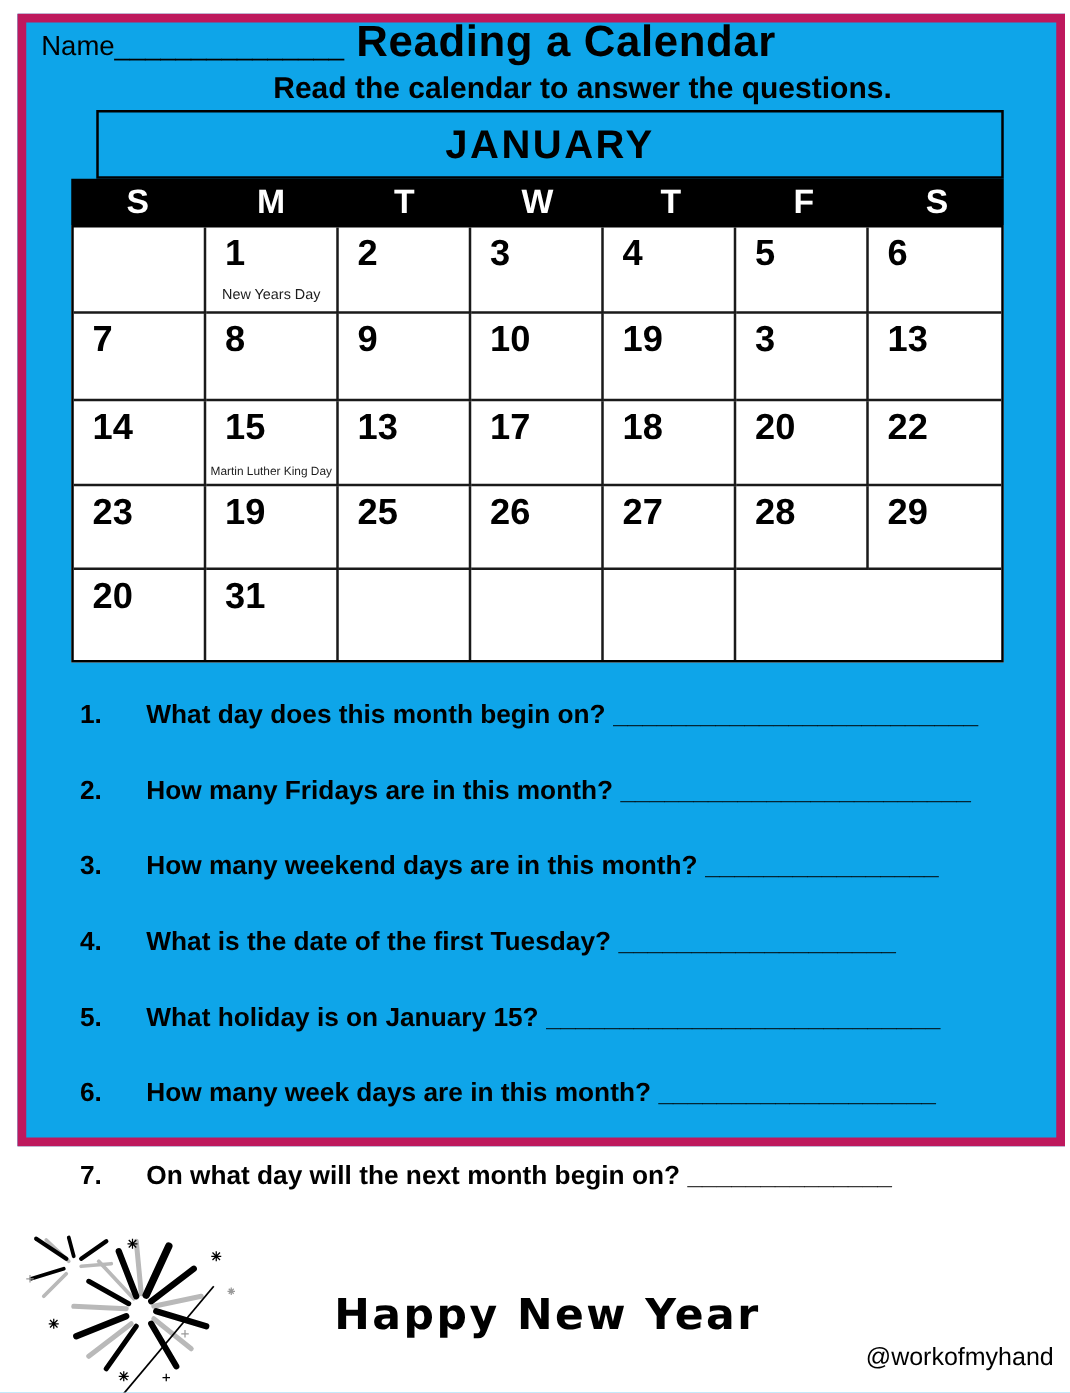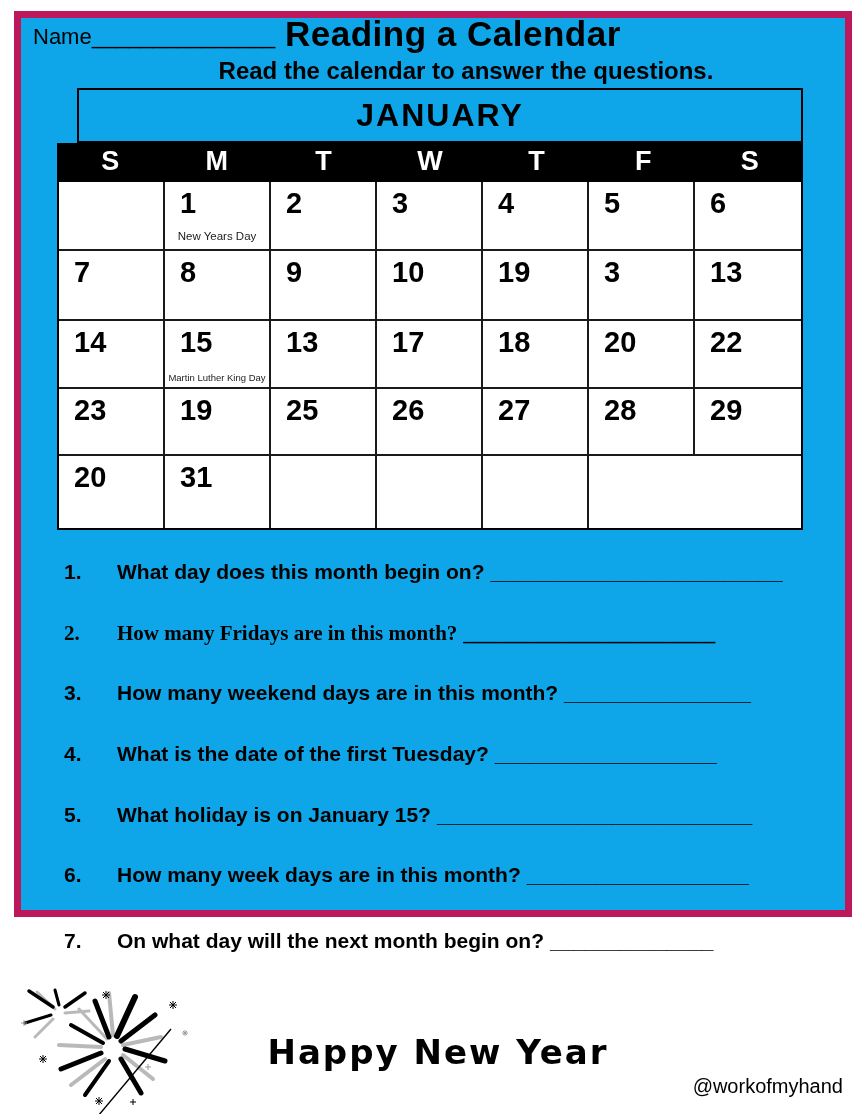--- a/index.html
+++ b/index.html
@@ -32,21 +32,21 @@
   .cell:nth-child(n+29){border-bottom:none;}
   .date{display:block;padding:6px 0 0 15px;font-size:29px;font-weight:bold;line-height:1.05;}
   .holiday{position:absolute;left:0;bottom:4px;width:100%;text-align:center;
            font-size:9.5px;white-space:nowrap;color:#1c1c1c;}
   .cal-grid .cell:nth-child(2) .holiday{font-size:11.5px;bottom:7px;}
 
   
   .questions{position:absolute;left:0;top:0;width:100%;}
   .qrow{position:absolute;left:19px;right:16px;font-size:21px;font-weight:bold;white-space:nowrap;margin-left:24px;}
   .qrow:nth-of-type(1){top:542px;}
-  .qrow:nth-of-type(2){top:603px;font-family:Liberation Serif, serif;}
+  .qrow:nth-of-type(2){top:603px;}
   .qrow:nth-of-type(3){top:663px;}
   .qrow:nth-of-type(4){top:724px;}
   .qrow:nth-of-type(5){top:785px;}
   .qrow:nth-of-type(6){top:845px;}
   .qrow:nth-of-type(7){top:911px;}
   .qnum{display:inline-block;width:53px;}
   .qblank{margin-left:6px;font-weight:bold;}
 
   
   .footer-msg{position:absolute;left:0;top:1014px;width:100%;text-align:center;

